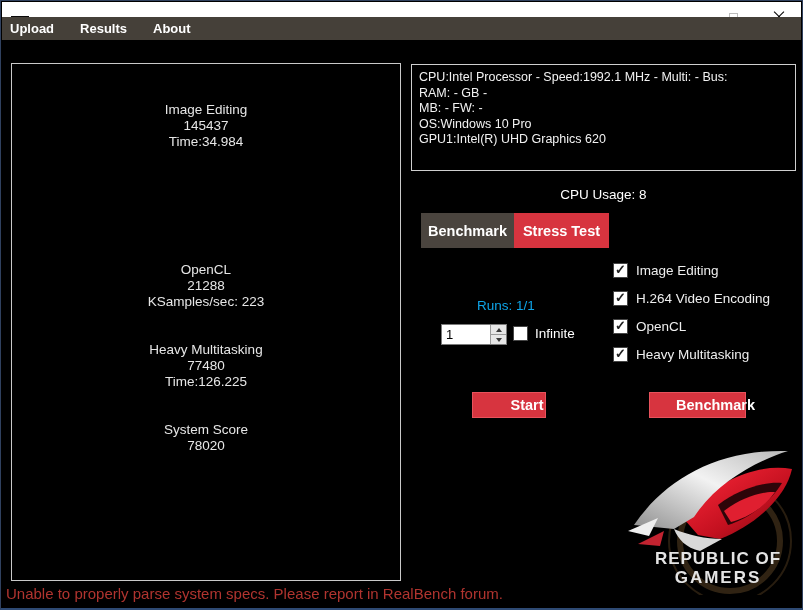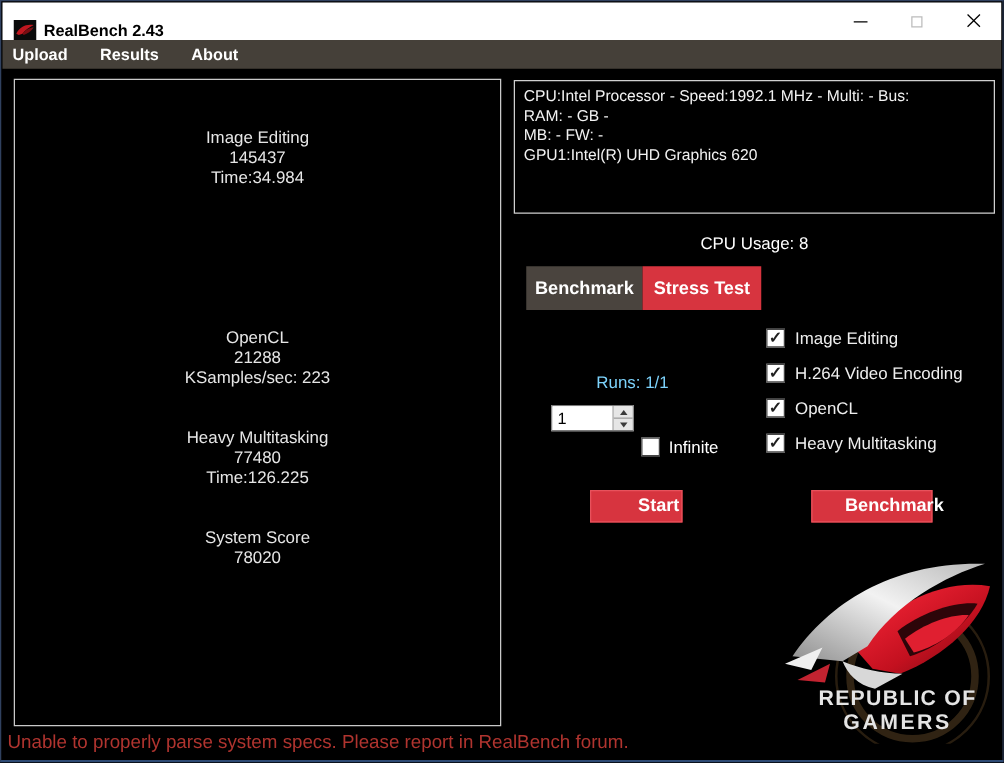--- a/index.html
+++ b/index.html
@@ -19,21 +19,21 @@
   .win-btn { width: 45px; height: 100%; display: flex; align-items: center; justify-content: center; }
   .glyph-min { width: 11px; height: 1px; background: #000; }
   .glyph-max { width: 9px; height: 9px; border: 1px solid #bcbcbc; }
   .glyph-close { position: relative; width: 12px; height: 12px; }
   .glyph-close::before, .glyph-close::after { content: ""; position: absolute; left: -1px; top: 5px;
         width: 14px; height: 1px; background: #000; }
   .glyph-close::before { transform: rotate(45deg); }
   .glyph-close::after { transform: rotate(-45deg); }
 
   
-  .menubar { position: absolute; left: 1px; top: 31px; right: 1px; height: 23px; background: #454039;
+  .menubar { position: absolute; left: 1px; top: 16px; right: 1px; height: 23px; background: #454039;
              display: flex; align-items: flex-start; }
   .menu-item { color: #fff; font-size: 13px; font-weight: bold; padding: 0 13px; height: 100%;
                display: flex; align-items: center; }
   .menu-item:first-child { padding-left: 8px; }
 
   
   .results-panel { position: absolute; left: 10px; top: 62px; width: 390px; height: 518px;
                    border: 1px solid #c9c9c9; background: #000; }
   .result-group { position: absolute; left: 0; width: 100%; text-align: center; color: #e6e6e6;
                   font-size: 13.5px; line-height: 16px; }
@@ -59,33 +59,33 @@
   .test-list { position: absolute; left: 612px; top: 261px; }
   .test-row { display: flex; align-items: center; height: 16px; margin-bottom: 12px; }
   .cb { width: 15px; height: 15px; background: #fff; border: 1px solid #454545; margin-right: 8px;
         position: relative; flex: 0 0 auto; }
   .cb.checked::after { content: "\2713"; position: absolute; left: 1px; top: -2px; font-size: 13px;
         font-weight: bold; color: #1f1f1f; }
   .test-label { color: #eeeeee; font-size: 13.5px; white-space: nowrap; }
 
   
   .runs-label { position: absolute; left: 440px; top: 297px; width: 130px; text-align: center;
-                color: #7dd3fc; font-size: 13.5px; }
+                color: #0ea5e9; font-size: 13.5px; }
   .spinner { position: absolute; left: 440px; top: 323px; width: 66px; height: 21px; display: flex;
              border: 1px solid #7a7a7a; background: #fff; }
   .spinner input { flex: 1; border: none; outline: none; font-family: "Liberation Sans", sans-serif;
                    font-size: 13px; color: #000; padding-left: 4px; width: 100%; }
   .spin-btns { width: 16px; display: flex; flex-direction: column; border-left: 1px solid #9a9a9a; }
   .spin-btn { flex: 1; background: #e6e6e6; display: flex; align-items: center; justify-content: center; }
   .spin-btn + .spin-btn { border-top: 1px solid #9a9a9a; }
   .tri-up { width: 0; height: 0; border-left: 3px solid transparent; border-right: 3px solid transparent;
             border-bottom: 4px solid #3a3a3a; }
   .tri-down { width: 0; height: 0; border-left: 3px solid transparent; border-right: 3px solid transparent;
             border-top: 4px solid #3a3a3a; }
-  .infinite-wrap { position: absolute; left: 512px; top: 325px; display: flex; align-items: flex-end; margin-top: 24px; }
+  .infinite-wrap { position: absolute; left: 512px; top: 325px; display: flex; align-items: flex-end; }
   .infinite-wrap .cb { margin-right: 7px; }
   .infinite-label { color: #fff; font-size: 13.5px; }
 
   
   .red-btn { position: absolute; height: 26px; background: #d7343f; border: 1px solid #e8525c;
              color: #fff; font-weight: bold; font-size: 14.5px; font-family: "Liberation Sans", sans-serif;
              display: flex; align-items: center; justify-content: center; padding-left: 36px; }
   .start-btn { left: 471px; top: 391px; width: 74px; }
   .screenshot-btn { left: 648px; top: 391px; width: 97px; }
 
@@ -146,20 +146,21 @@
     <div class="result-group rg-4">
       <div>System Score</div>
       <div>78020</div>
     </div>
   </div>
 
   <div class="specs-box">
     <div class="spec-line">CPU:Intel Processor - Speed:1992.1 MHz - Multi: - Bus:</div>
     <div class="spec-line">RAM: - GB -</div>
     <div class="spec-line">MB: - FW: -</div>
+    <div class="spec-line">OS:Windows 10 Pro</div>
     <div class="spec-line">GPU1:Intel(R) UHD Graphics 620</div>
   </div>
 
   <div class="cpu-usage">CPU Usage: 8</div>
 
   <div class="tabs">
     <div class="tab tab-benchmark">Benchmark</div>
     <div class="tab tab-stress">Stress Test</div>
   </div>
 

